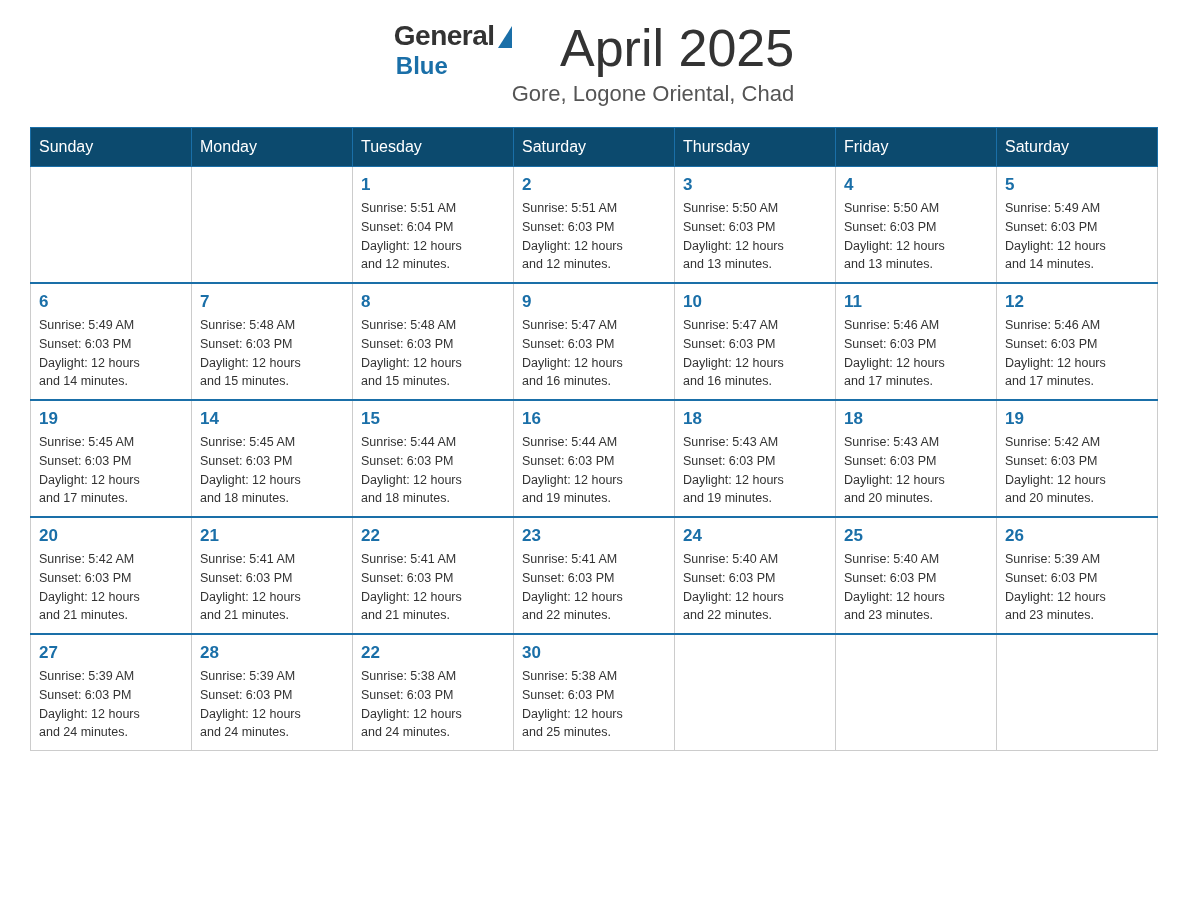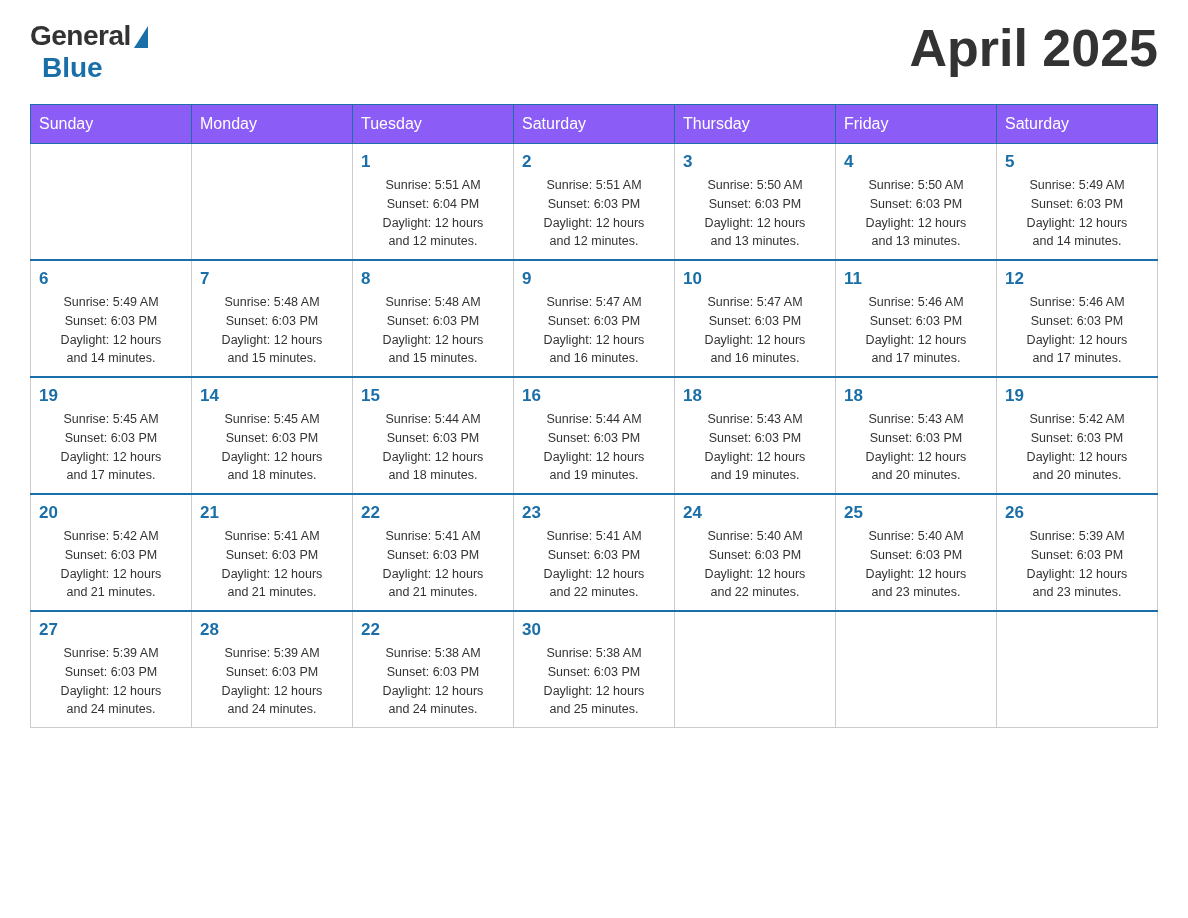--- a/index.html
+++ b/index.html
@@ -6,21 +6,21 @@
     body {
       font-family: Arial, sans-serif;
       background: #fff;
       color: #333;
       width: 1188px;
       min-height: 918px;
       padding: 20px 30px;
     }
     .header {
       display: flex;
-      justify-content: space-between;
+      justify-content: center;
       align-items: flex-start;
       margin-bottom: 20px;
     }
     .logo {
       display: flex;
       flex-direction: column;
       align-items: flex-start;
     }
     .logo-top {
       display: flex;
@@ -34,46 +34,46 @@
     }
     .logo-triangle {
       width: 0;
       height: 0;
       border-left: 14px solid transparent;
       border-bottom: 22px solid #1a6fa8;
       margin-left: 3px;
       margin-top: 2px;
     }
     .logo-blue {
-      font-size: 28px;
+      font-size: 24px;
       font-weight: bold;
       color: #1a6fa8;
-      margin-left: 12px;
+      margin-left: 2px;
     }
     .title-section {
       text-align: right;
     }
     .month-title {
       font-size: 52px;
-      font-weight: bold;
+      font-weight: normal;
       color: #333;
       line-height: 1.1;
     }
     .location-title {
       font-size: 22px;
       color: #555;
       margin-top: 4px;
     }
     .calendar {
       width: 100%;
       border-collapse: collapse;
       border: 1px solid #ccc;
     }
     .calendar th {
-      background-color: #8b5cf6;
+      background-color: #0c4a6e;
       color: #fff;
       font-size: 16px;
       font-weight: normal;
       padding: 10px 8px;
       text-align: left;
       border: 1px solid #1a6fa8;
     }
     .calendar td {
       vertical-align: top;
       padding: 8px;
@@ -90,39 +90,39 @@
       font-size: 17px;
       color: #1a6fa8;
       font-weight: bold;
       margin-bottom: 4px;
       display: block;
     }
     .day-info {
       font-size: 12.5px;
       color: #333;
       line-height: 1.5;
-      text-align: center;
     }
     .row-divider td {
       border-top: 2px solid #1a6fa8;
     }
   </style>
 </head>
 <body>
 
 <div class="header">
   <div class="logo">
     <div class="logo-top">
       <span class="logo-general">General</span>
       <div class="logo-triangle"></div>
     </div>
     <span class="logo-blue">Blue</span>
   </div>
   <div class="title-section">
     <div class="month-title">April 2025</div>
+    <div class="location-title">Gore, Logone Oriental, Chad</div>
   </div>
 </div>
 
 <table class="calendar">
   <thead>
     <tr>
     <th>Sunday</th>
         <th>Monday</th>
         <th>Tuesday</th>
         <th>Saturday</th>

